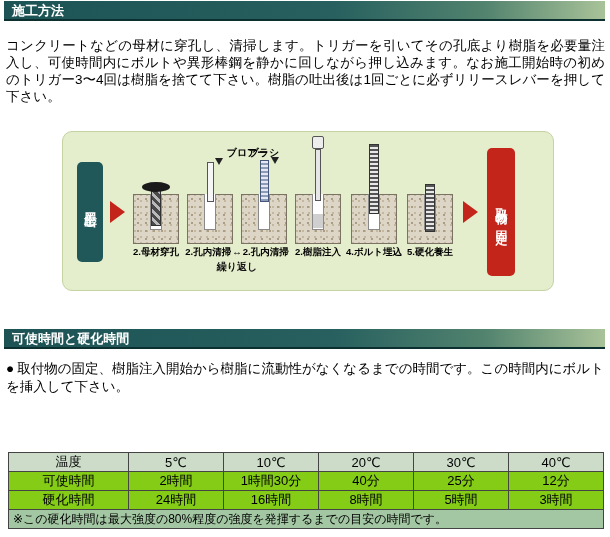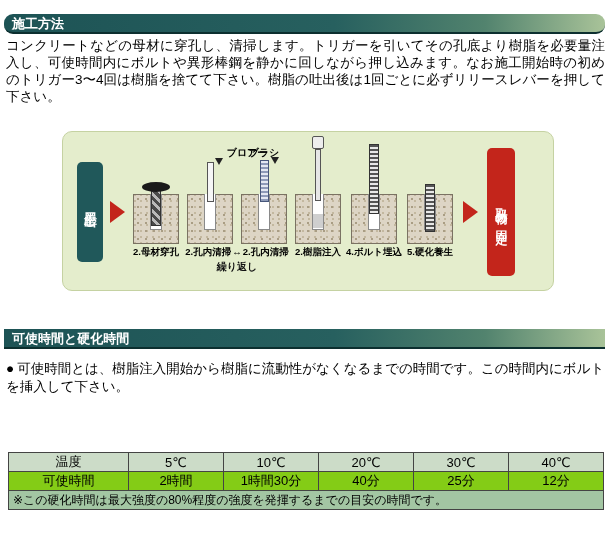--- a/index.html
+++ b/index.html
@@ -12,21 +12,21 @@
   .page { position:absolute; inset:0; background:#ffffff; overflow:hidden; }
 
   
   .section-header {
     position:absolute; left:4px; width:601px; height:20px;
     background:linear-gradient(90deg,#1d5355 0%, #27605f 55%, #52836e 80%, #a9c399 100%);
     border-bottom:2px solid #0c2f2f;
     color:#fff; font-weight:bold; font-size:13px; line-height:19px;
     padding-left:8px;
   }
-  .header-method { top:14px;border-radius:9px; }
+  .header-method { top:1px; }
   .header-time   { top:329px; }
 
   .body-text {
     position:absolute; left:6px; top:37px; width:599px;
     font-size:13.5px; line-height:17px; color:#000;
     text-align:justify;
   }
 
   
   .diagram {
@@ -209,21 +209,21 @@
       <span class="vtext">取付物の固定</span>
     </div>
   </div>
 
   <div class="section-header header-time">
     <span>可使時間と硬化時間</span>
   </div>
 
   <div class="bullets">
     <div class="bullet">
-      <span class="marker">●</span><span>可使時間とは、樹脂注入開始から樹脂に流動性がなくなるまでの時間です。この時間内にボルトを挿入して下さい。</span>
+      <span class="marker">●</span><span>取付物の固定、樹脂注入開始から樹脂に流動性がなくなるまでの時間です。この時間内にボルトを挿入して下さい。</span>
     </div>
   </div>
 
   <table class="time-table">
     <thead>
       <tr>
         <th class="col-temp">温度</th>
         <th class="col-val">5℃</th>
         <th class="col-val">10℃</th>
         <th class="col-val">20℃</th>
@@ -234,18 +234,26 @@
     <tbody>
       <tr>
         <td>可使時間</td>
         <td>2時間</td>
         <td>1時間30分</td>
         <td>40分</td>
         <td>25分</td>
         <td>12分</td>
       </tr>
       <tr>
+        <td>硬化時間</td>
+        <td>24時間</td>
+        <td>16時間</td>
+        <td>8時間</td>
+        <td>5時間</td>
+        <td>3時間</td>
+      </tr>
+      <tr>
         <td class="note-cell" colspan="6">※この硬化時間は最大強度の80%程度の強度を発揮するまでの目安の時間です。</td>
       </tr>
     </tbody>
   </table>
 
 </div>
 
 </body></html>

